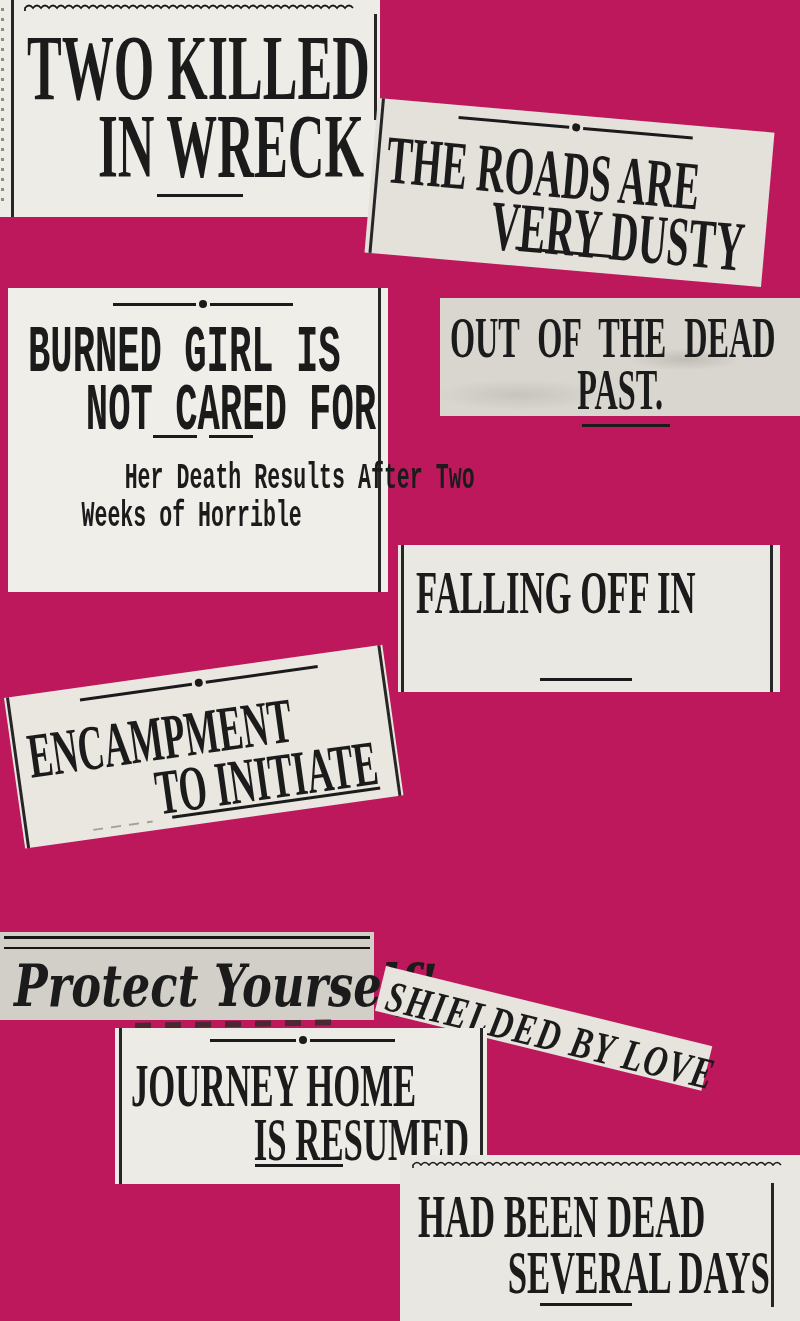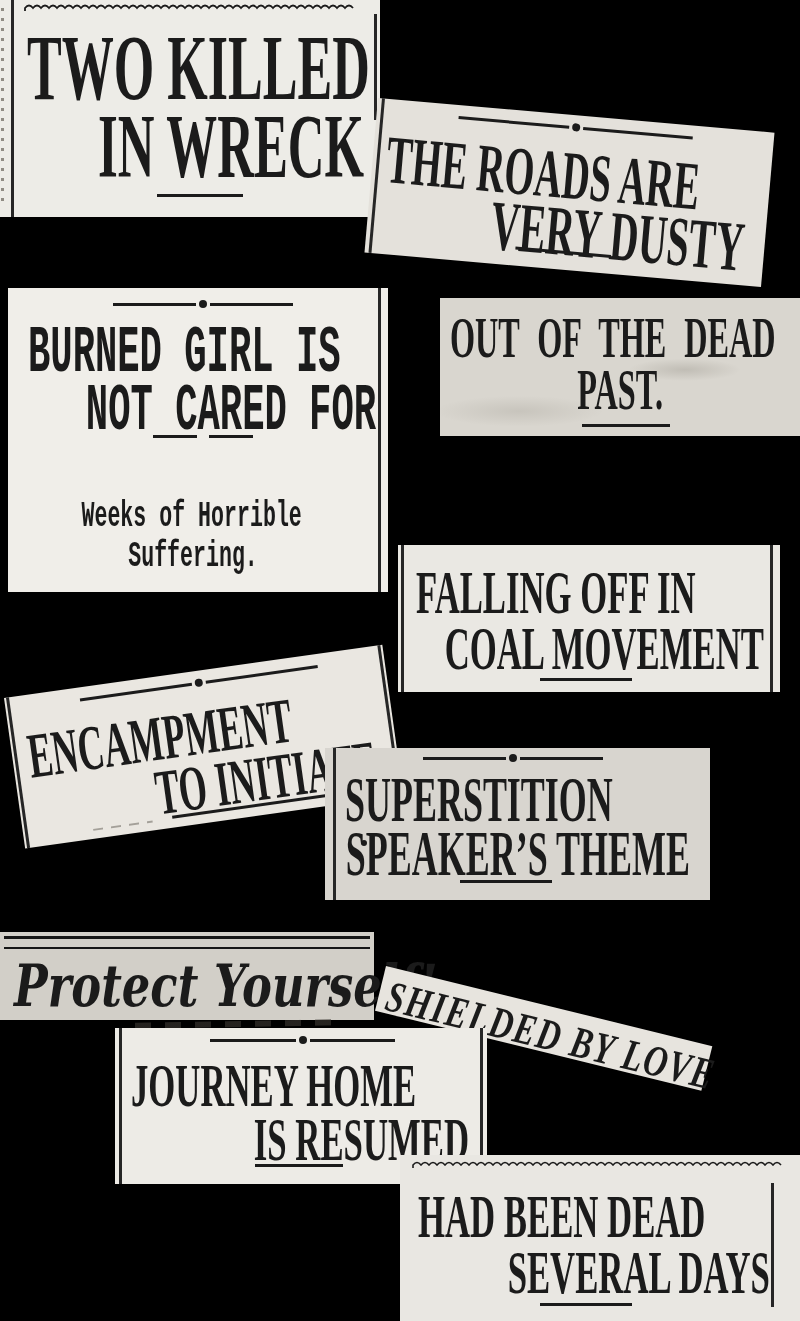--- a/index.html
+++ b/index.html
@@ -1,16 +1,16 @@
 <!DOCTYPE html>
 <html><head>
 <meta charset="utf-8">
 <style>
   html,body{margin:0;padding:0;background:#ffffff;}
-  .canvas{position:relative;width:800px;height:1321px;background:#000000;overflow:hidden;
+  .canvas{position:relative;width:800px;height:1321px;background:#be185d;overflow:hidden;
           font-family:"Liberation Serif","DejaVu Serif",serif;color:#1b1b1b;}
   .clip{position:absolute;box-sizing:border-box;}
   
   .hline{position:absolute;line-height:1;white-space:nowrap;}
   .hline .t{display:inline-block;font-weight:700;color:#1b1b1b;line-height:1;white-space:nowrap;
             transform:scale(.62,1.1);}
   .al{text-align:left;}  .al .t{transform-origin:left top;}
   .ar{text-align:right;} .ar .t{transform-origin:right top;}
   .ac{text-align:center;}.ac .t{transform-origin:center top;}
   .f84{font-size:84px;} .f82{font-size:82px;} .f64{font-size:64px;} .f62{font-size:62px;}
@@ -71,67 +71,54 @@
         <i></i>
         <b></b>
         <i></i>
       </div>
     <div class="hline al f60" style="left:20px;top:32px;"><span class="t">BURNED GIRL IS</span></div>
     <div class="hline ar f60" style="right:12px;top:90px;"><span class="t">NOT CARED FOR</span></div>
     <div class="dash2" style="left:145px;top:147px;width:100px;">
         <i></i>
         <i></i>
       </div>
+    <div class="hline ac sub f36" style="left:0;top:172px;width:370px;"><span class="t">Her Death Results After Two</span></div>
     <div class="hline ac sub f36" style="left:0;top:210px;width:304px;"><span class="t">Weeks of Horrible</span></div>
-    <div class="hline ac sub f36" style="left:0;top:250px;width:370px;"><span class="t">Suffering.</span></div>
   </section>
 
-  <section class="clip" style="left:440px;top:298px;width:360px;height:138px;background:
+  <section class="clip" style="left:440px;top:298px;width:360px;height:118px;background:
            radial-gradient(80px 16px at 68% 52%, rgba(95,90,78,.20), transparent 70%),
            radial-gradient(120px 22px at 22% 82%, rgba(95,90,78,.14), transparent 70%),#d9d6cf;">
     <div class="hline al wspread f52" style="left:10px;top:12px;"><span class="t">OUT OF THE DEAD</span></div>
     <div class="hline ac f52" style="left:0;top:64px;width:360px;"><span class="t">PAST.</span></div>
     <span class="dash" style="left:142px;top:126px;width:88px;"></span>
   </section>
 
 
   <section class="clip" style="left:398px;top:545px;width:382px;height:147px;background:#eae8e3;">
     <span class="vrule" style="left:3px;top:0;height:147px;"></span>
     <span class="vrule" style="left:372px;top:0;height:147px;"></span>
     <div class="hline al f56" style="left:18px;top:16px;"><span class="t">FALLING OFF IN</span></div>
-    <div class="hline ar f56" style="right:16px;top:72px;"><span class="t">COAL MOVEMENT</span></div>
     <span class="dash" style="left:142px;top:133px;width:92px;"></span>
   </section>
 
   <section class="clip" style="left:4px;top:698px;width:382px;height:152px;background:#eae7e1;transform:rotate(-8deg);transform-origin:top left;">
     <span class="vrule" style="left:2px;top:0;height:152px;"></span>
     <span class="vrule" style="left:377px;top:0;height:152px;"></span>
     <div class="divdot" style="left:75px;top:8px;width:240px;">
         <i></i>
         <b></b>
         <i></i>
       </div>
     <div class="hline al f58" style="left:16px;top:30px;"><span class="t">ENCAMPMENT</span></div>
     <div class="hline ar f58" style="right:22px;top:84px;"><span class="t">TO INITIATE</span></div>
     <span class="dash" style="left:150px;top:140px;width:210px;"></span>
     <span class="ghostdash" style="left:70px;top:142px;width:60px;"></span>
   </section>
 
-  <section class="clip" style="left:325px;top:748px;width:385px;height:152px;background:#d8d5cf;">
-    <span class="vrule" style="left:8px;top:0;height:152px;"></span>
-    <div class="divdot" style="left:98px;top:6px;width:180px;">
-        <i></i>
-        <b></b>
-        <i></i>
-      </div>
-    <div class="hline al f58" style="left:20px;top:20px;"><span class="t">SUPERSTITION</span></div>
-    <span class="stray" style="left:36px;top:92px;"></span>
-    <div class="hline ar f58" style="right:20px;top:74px;"><span class="t">SPEAKER’S THEME</span></div>
-    <span class="dash" style="left:135px;top:132px;width:92px;"></span>
-  </section>
 
   <section class="clip" style="left:0;top:932px;width:374px;height:88px;background:#d2cfc8;">
     <span class="dblrule" style="left:4px;right:4px;top:4px;"></span>
     <div class="hline al script f56" style="left:14px;top:24px;"><span class="t">Protect Yourself!</span></div>
   </section>
 
   <section class="clip" style="left:386px;top:966px;width:336px;height:46px;background:#e7e4de;transform:rotate(13.8deg);transform-origin:top left;">
     <div class="hline al ital f42" style="left:8px;top:6px;"><span class="t">SHIELDED BY LOVE</span></div>
   </section>
 

